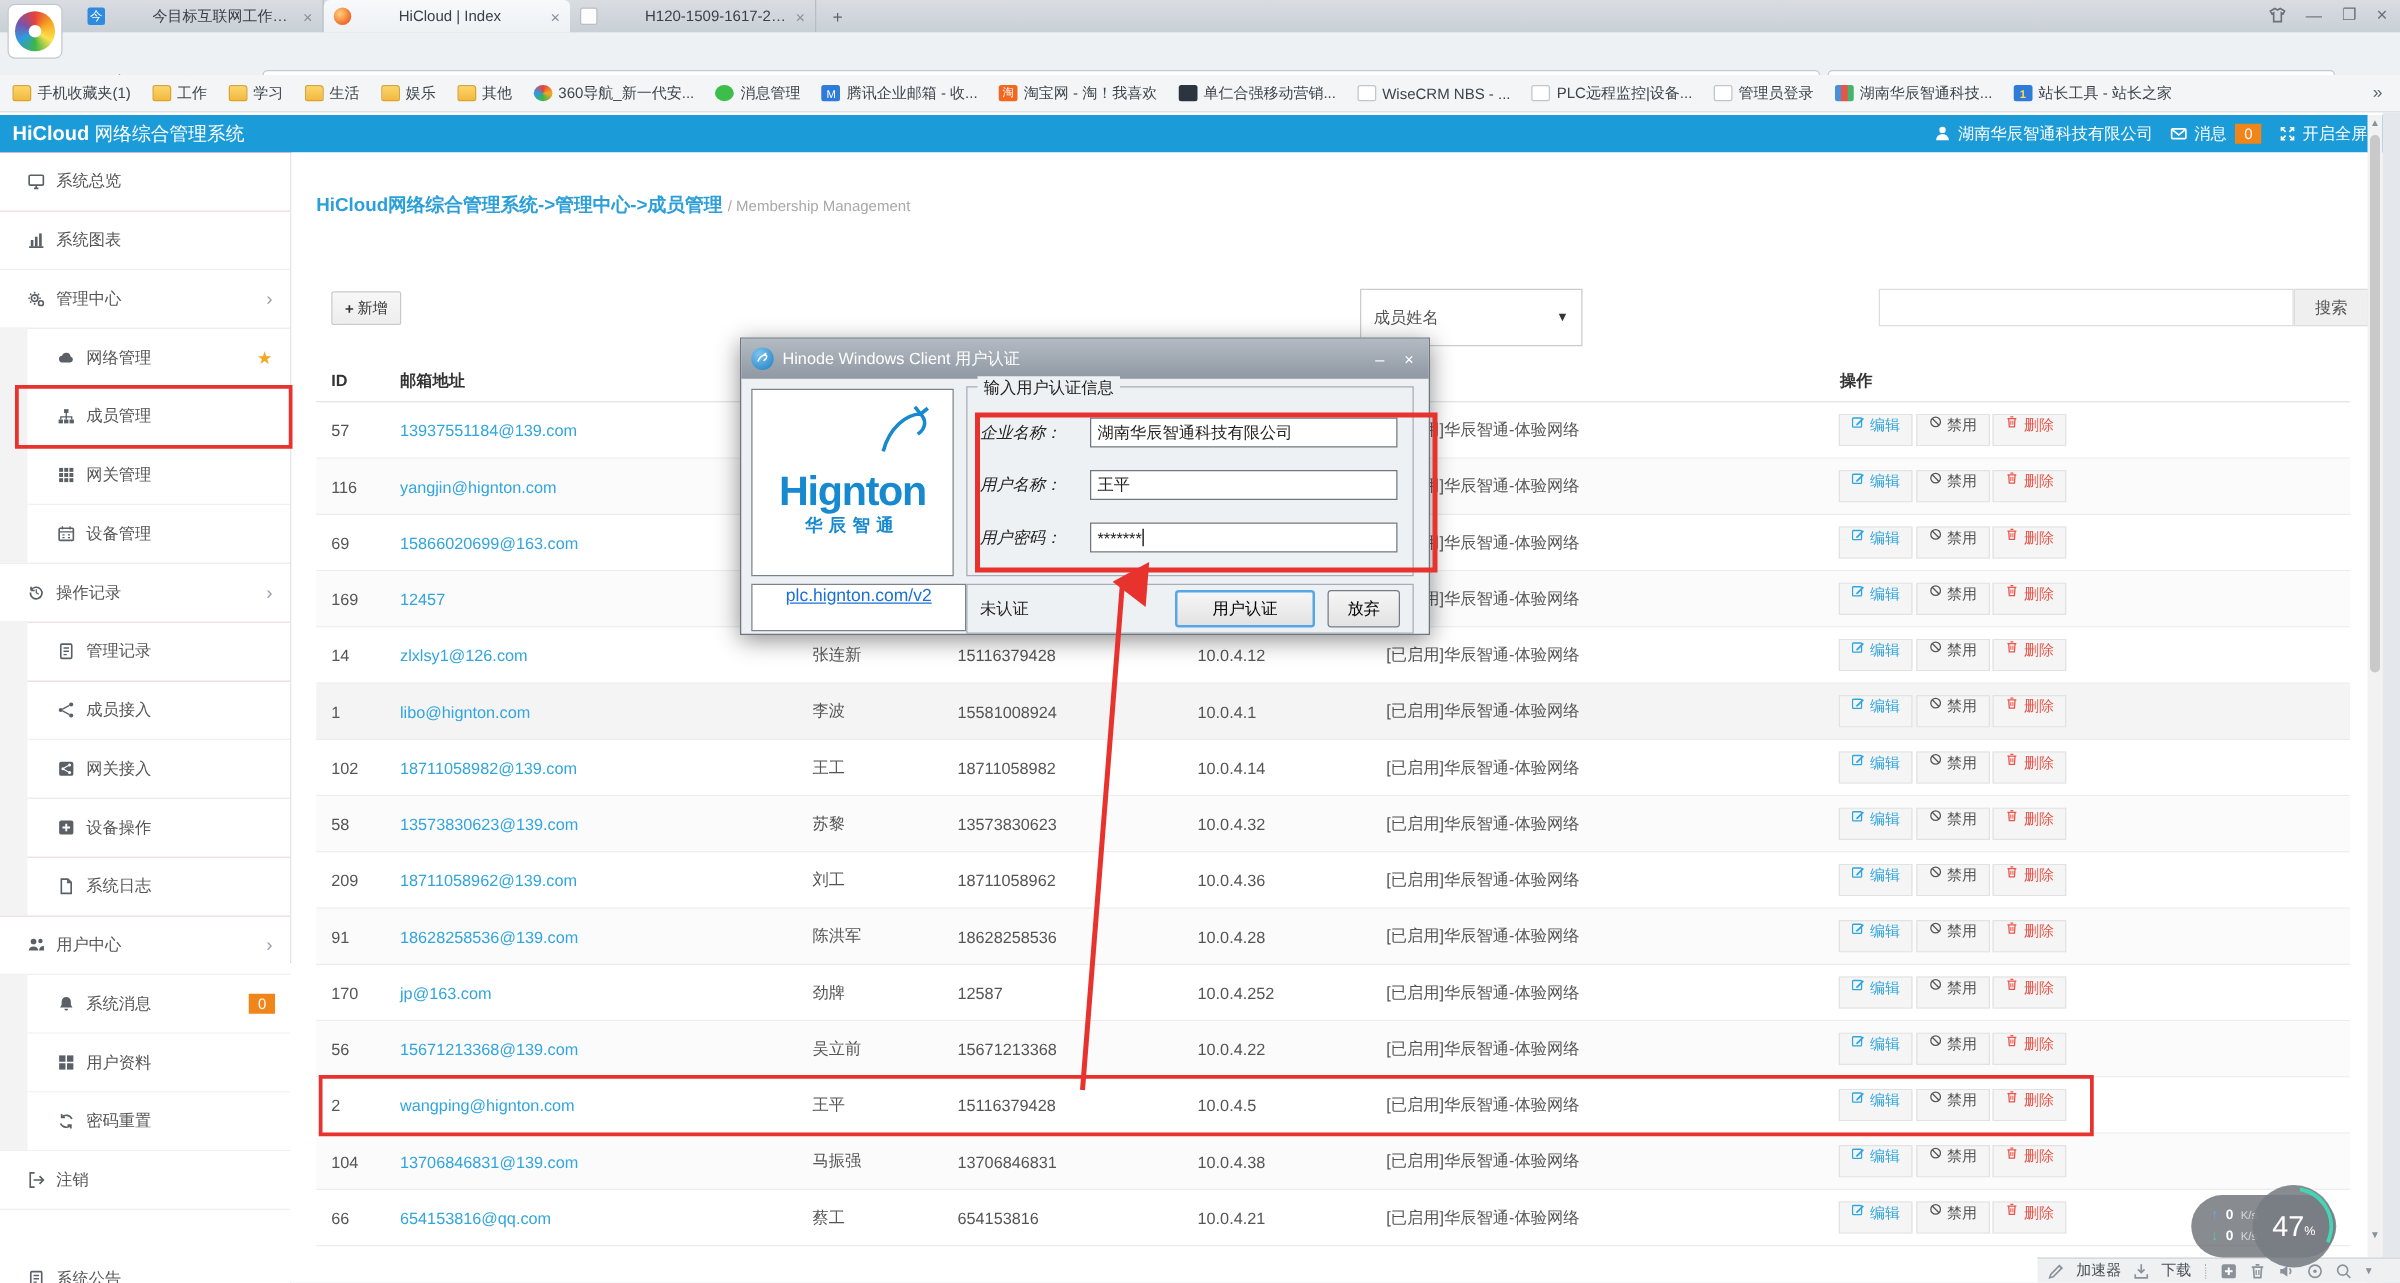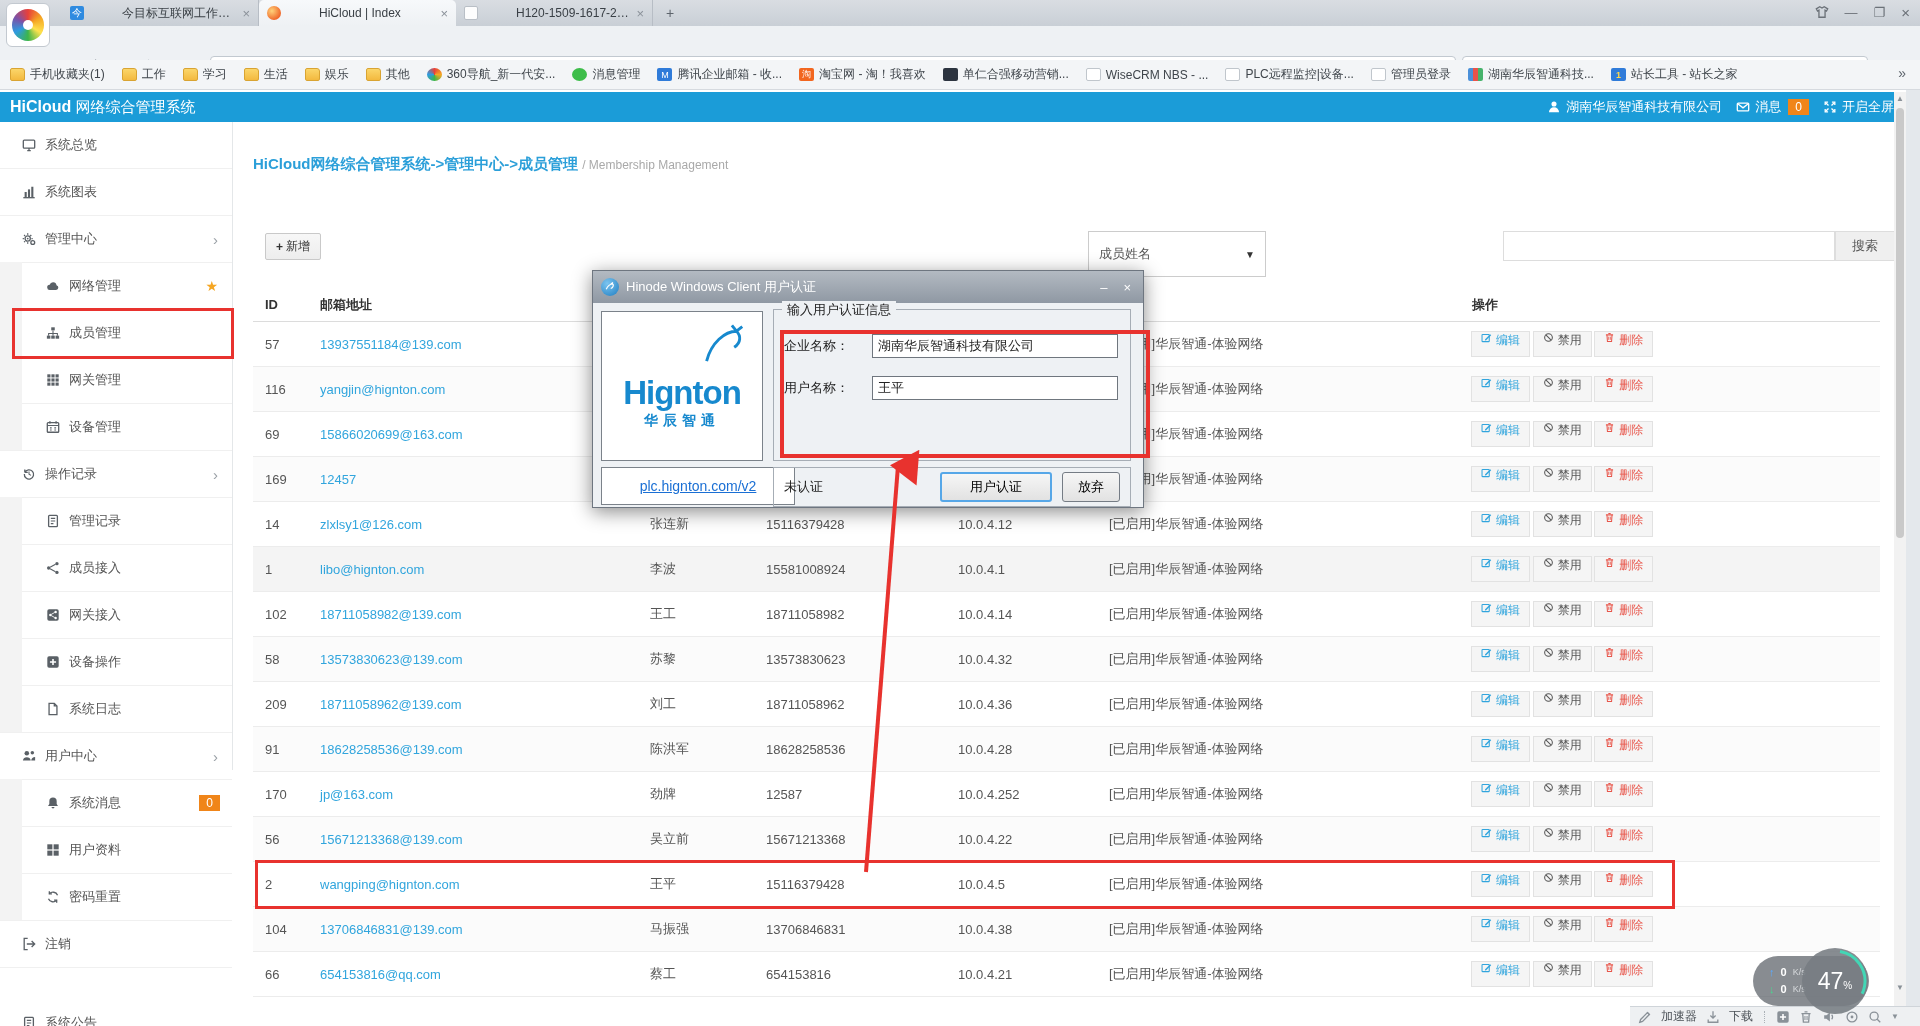--- a/index.html
+++ b/index.html
@@ -99,26 +99,26 @@
   
   #dialog { position:absolute; left:592px; top:270px; width:552px; height:238px; z-index:20; box-shadow:0 4px 18px rgba(0,0,0,.45); border:1px solid #6e7680; background:#eef1f4; }
   #d-title { height:28px; background:linear-gradient(#b3bac2,#8f98a3); color:#fff; font-size:13px; display:flex; align-items:center; gap:7px; padding:16px 8px; }
   #d-title .dico { width:18px; height:18px; border-radius:50%; background:radial-gradient(circle at 35% 30%,#7cc4ef,#1f7ec2); display:flex; align-items:center; justify-content:center; }
   #d-ctrl { margin-left:auto; display:flex; gap:16px; padding-right:4px; font-size:13px; }
   #d-body { position:relative; height:210px; }
   #d-logo { position:absolute; left:8px; top:8px; width:162px; height:150px; background:#fff; border:1px solid #7b828a; text-align:center; }
   #d-logo .big { font-size:33px; font-weight:bold; color:#1789ce; letter-spacing:-1px; margin-top:62px; }
   #d-logo .sub { font-size:14px; color:#1789ce; font-weight:bold; letter-spacing:5px; }
   #d-logo svg { position:absolute; right:14px; top:10px; }
-  #d-link { position:absolute; left:8px; top:164px; width:194px; height:38px; background:#fff; border:1px solid #7b828a; display:flex; align-items:center; justify-content:center; }
+  #d-link { position:absolute; left:8px; top:164px; width:172px; height:38px; background:#fff; border:1px solid #7b828a; display:flex; align-items:flex-start; justify-content:center; }
   #d-link a { color:#1a6fd4; font-size:14px; }
   #d-group { position:absolute; left:180px; top:6px; width:358px; height:152px; border:1px solid #a6adb5; }
   #d-group .legend { position:absolute; left:8px; top:-9px; background:#eef1f4; padding:0 5px; font-size:13px; color:#222; }
   .d-row { position:absolute; left:10px; display:flex; align-items:center; gap:4px; font-size:13px; color:#222; }
-  .d-row .lbl { width:84px; }
+  .d-row .lbl { width:84px;font-style:italic; }
   .d-input { width:246px; height:24px; background:#fff; border:1px solid #6f767e; font-size:13px; display:flex; align-items:center; padding:0 5px; color:#222; }
   .caret-i { display:inline-block; width:1px; height:14px; background:#000; margin-left:1px; }
   #d-status { position:absolute; left:180px; top:164px; width:358px; height:40px; border:1px solid #a6adb5; display:flex; align-items:center; padding:0 10px; gap:10px; font-size:13px; color:#222; }
   #btn-auth { margin-left:auto; width:112px; height:30px; border:2px solid #56a7e8; border-radius:3px; background:linear-gradient(#f6f6f6,#e2e2e2); font-size:13px; font-family:inherit; }
   #btn-cancel { width:58px; height:30px; border:1px solid #757c85; border-radius:3px; background:linear-gradient(#f6f6f6,#e2e2e2); font-size:13px; font-family:inherit; }
 
   
   .redbox { position:absolute; border:3px solid #e8322e; z-index:30; pointer-events:none; }
   #rb-fields { left:780px; top:330px; width:370px; height:128px; border-width:4px; }
   #rb-row { left:255px; top:860px; width:1420px; height:49px; }
@@ -1133,20 +1133,27 @@
     <div id="d-group">
       <span class="legend">输入用户认证信息</span>
       <div class="d-row" style="top:24px">
         <span class="lbl">企业名称：</span>
         <span class="d-input">湖南华辰智通科技有限公司</span>
       </div>
       <div class="d-row" style="top:66px">
         <span class="lbl">用户名称：</span>
         <span class="d-input">王平</span>
       </div>
+      <div class="d-row" style="top:108px">
+        <span class="lbl">用户密码：</span>
+        <span class="d-input">
+            <span>*******</span>
+            <span class="caret-i"></span>
+          </span>
+      </div>
     </div>
     <div id="d-status">
       <span>未认证</span>
       <button id="btn-auth">用户认证</button>
       <button id="btn-cancel">放弃</button>
     </div>
   </div>
 </div>
 
 <div class="redbox" id="rb-fields"></div>

